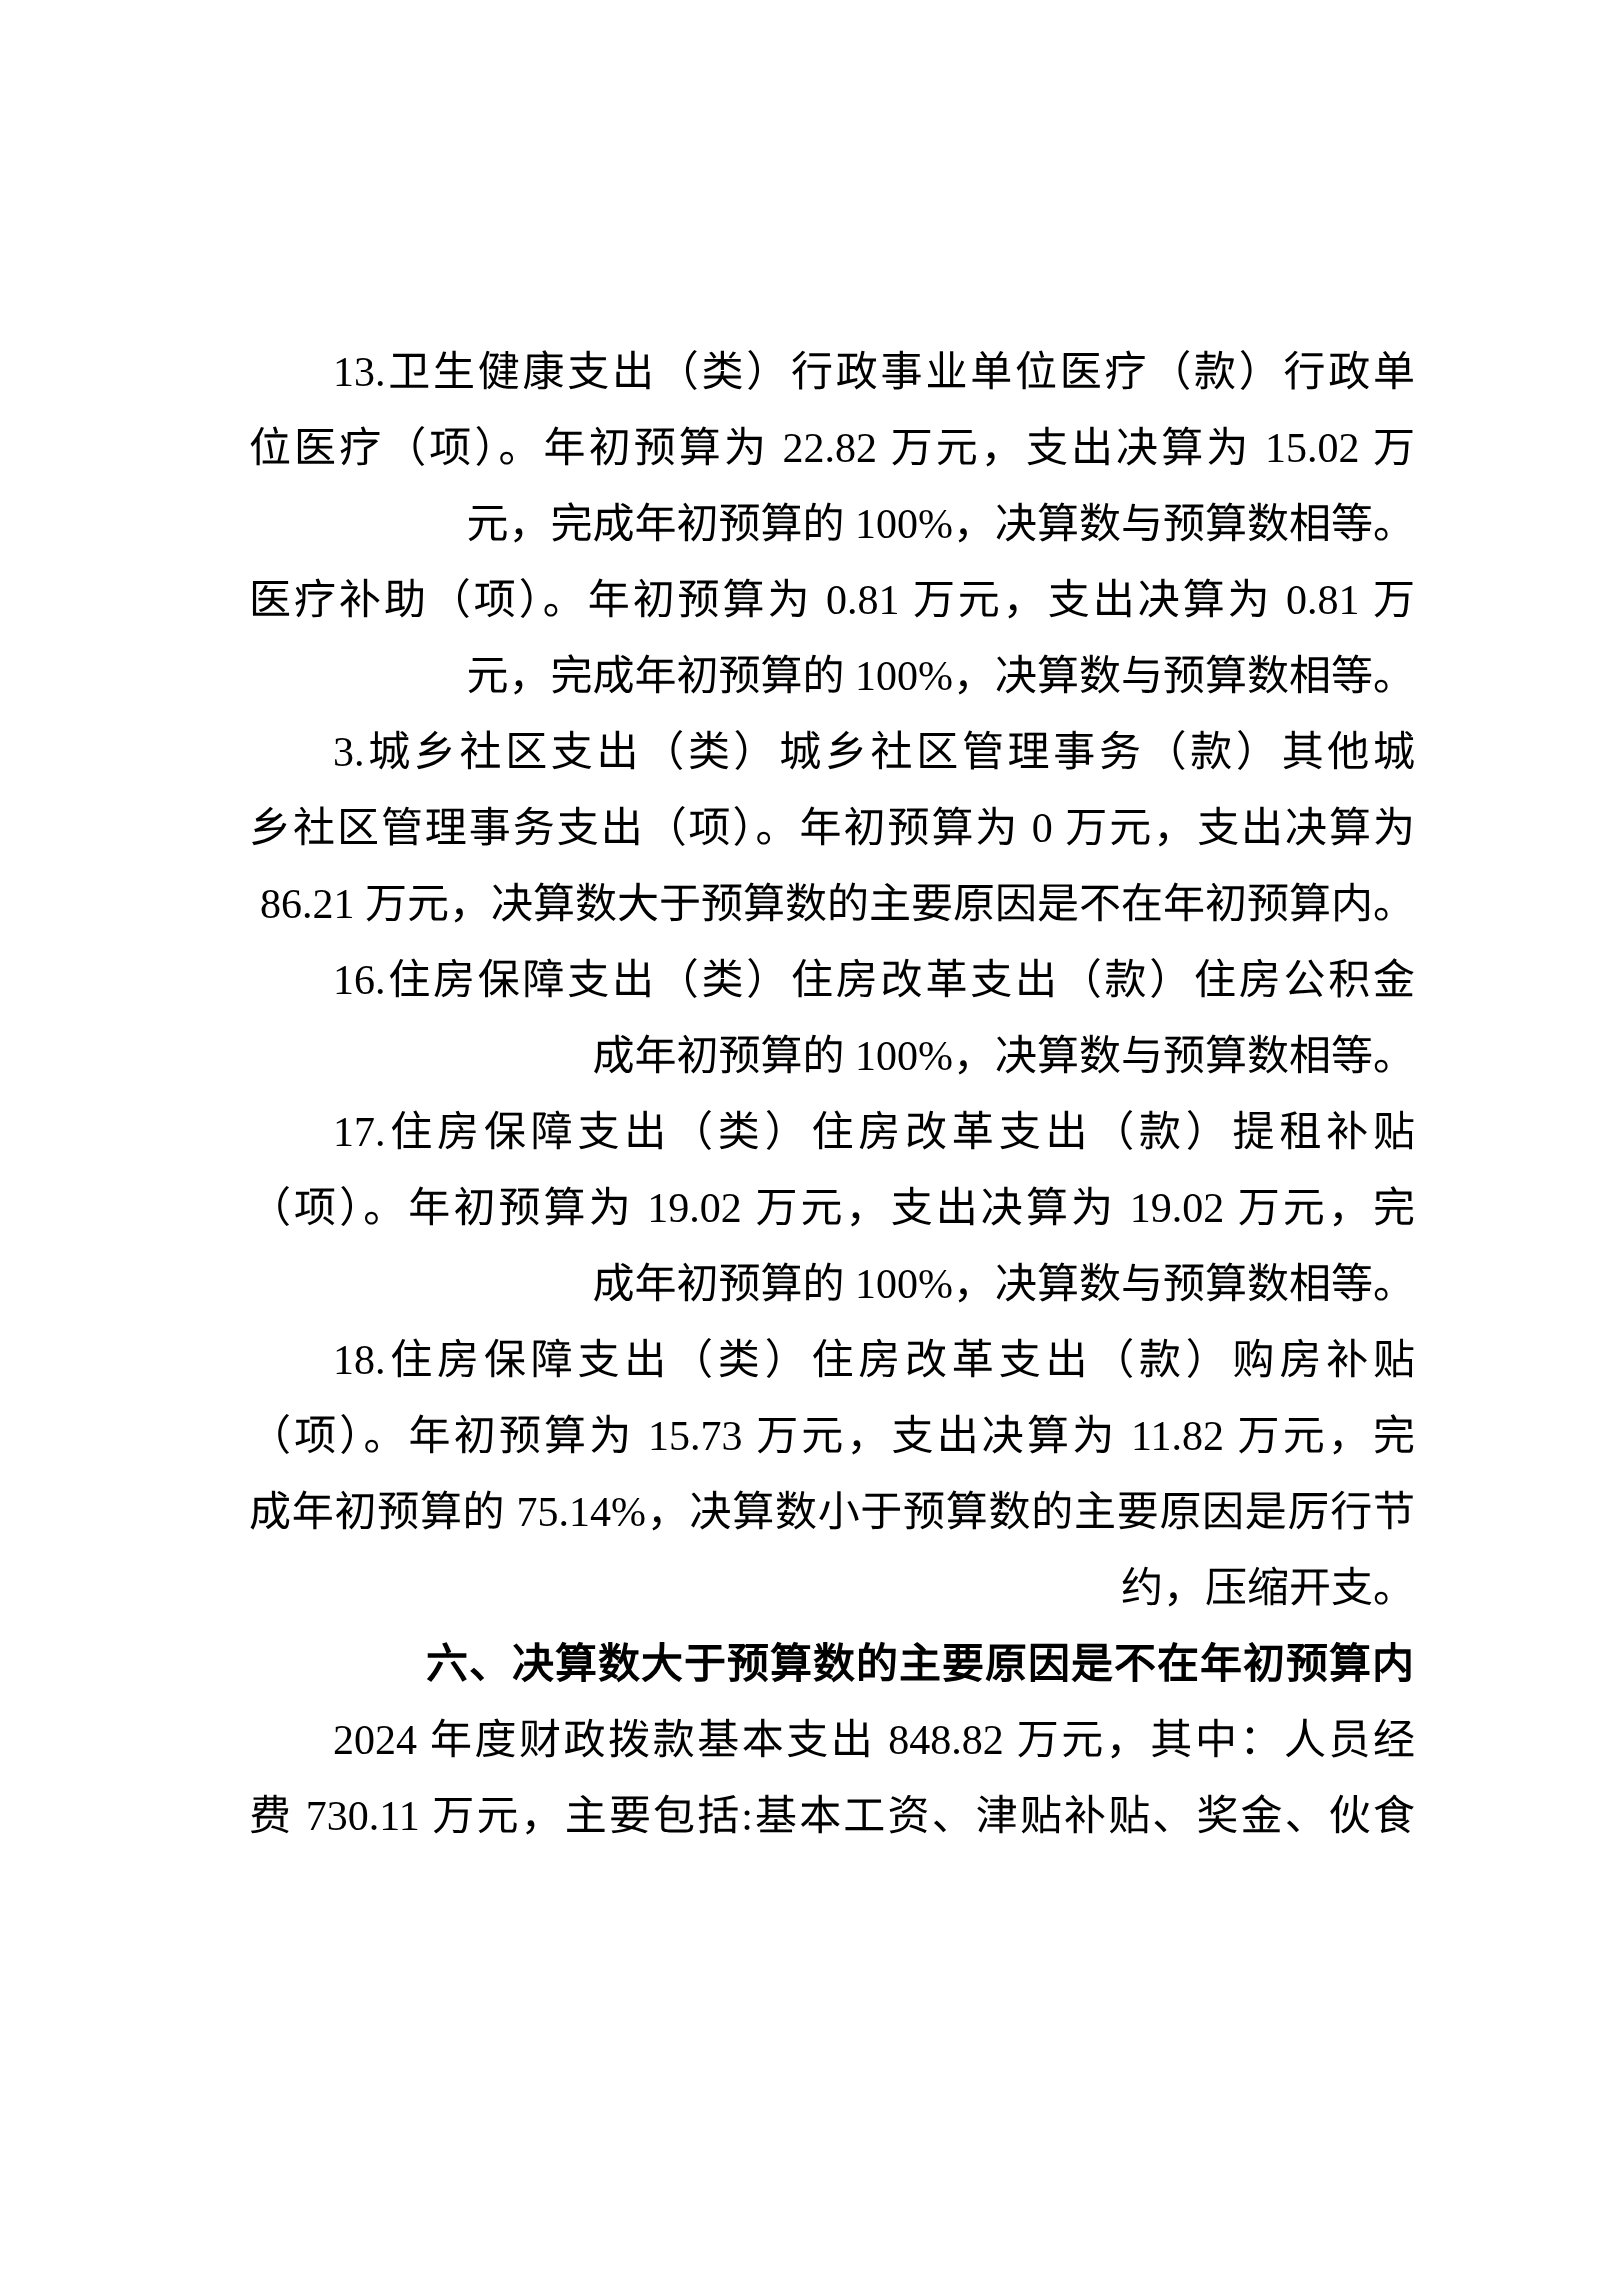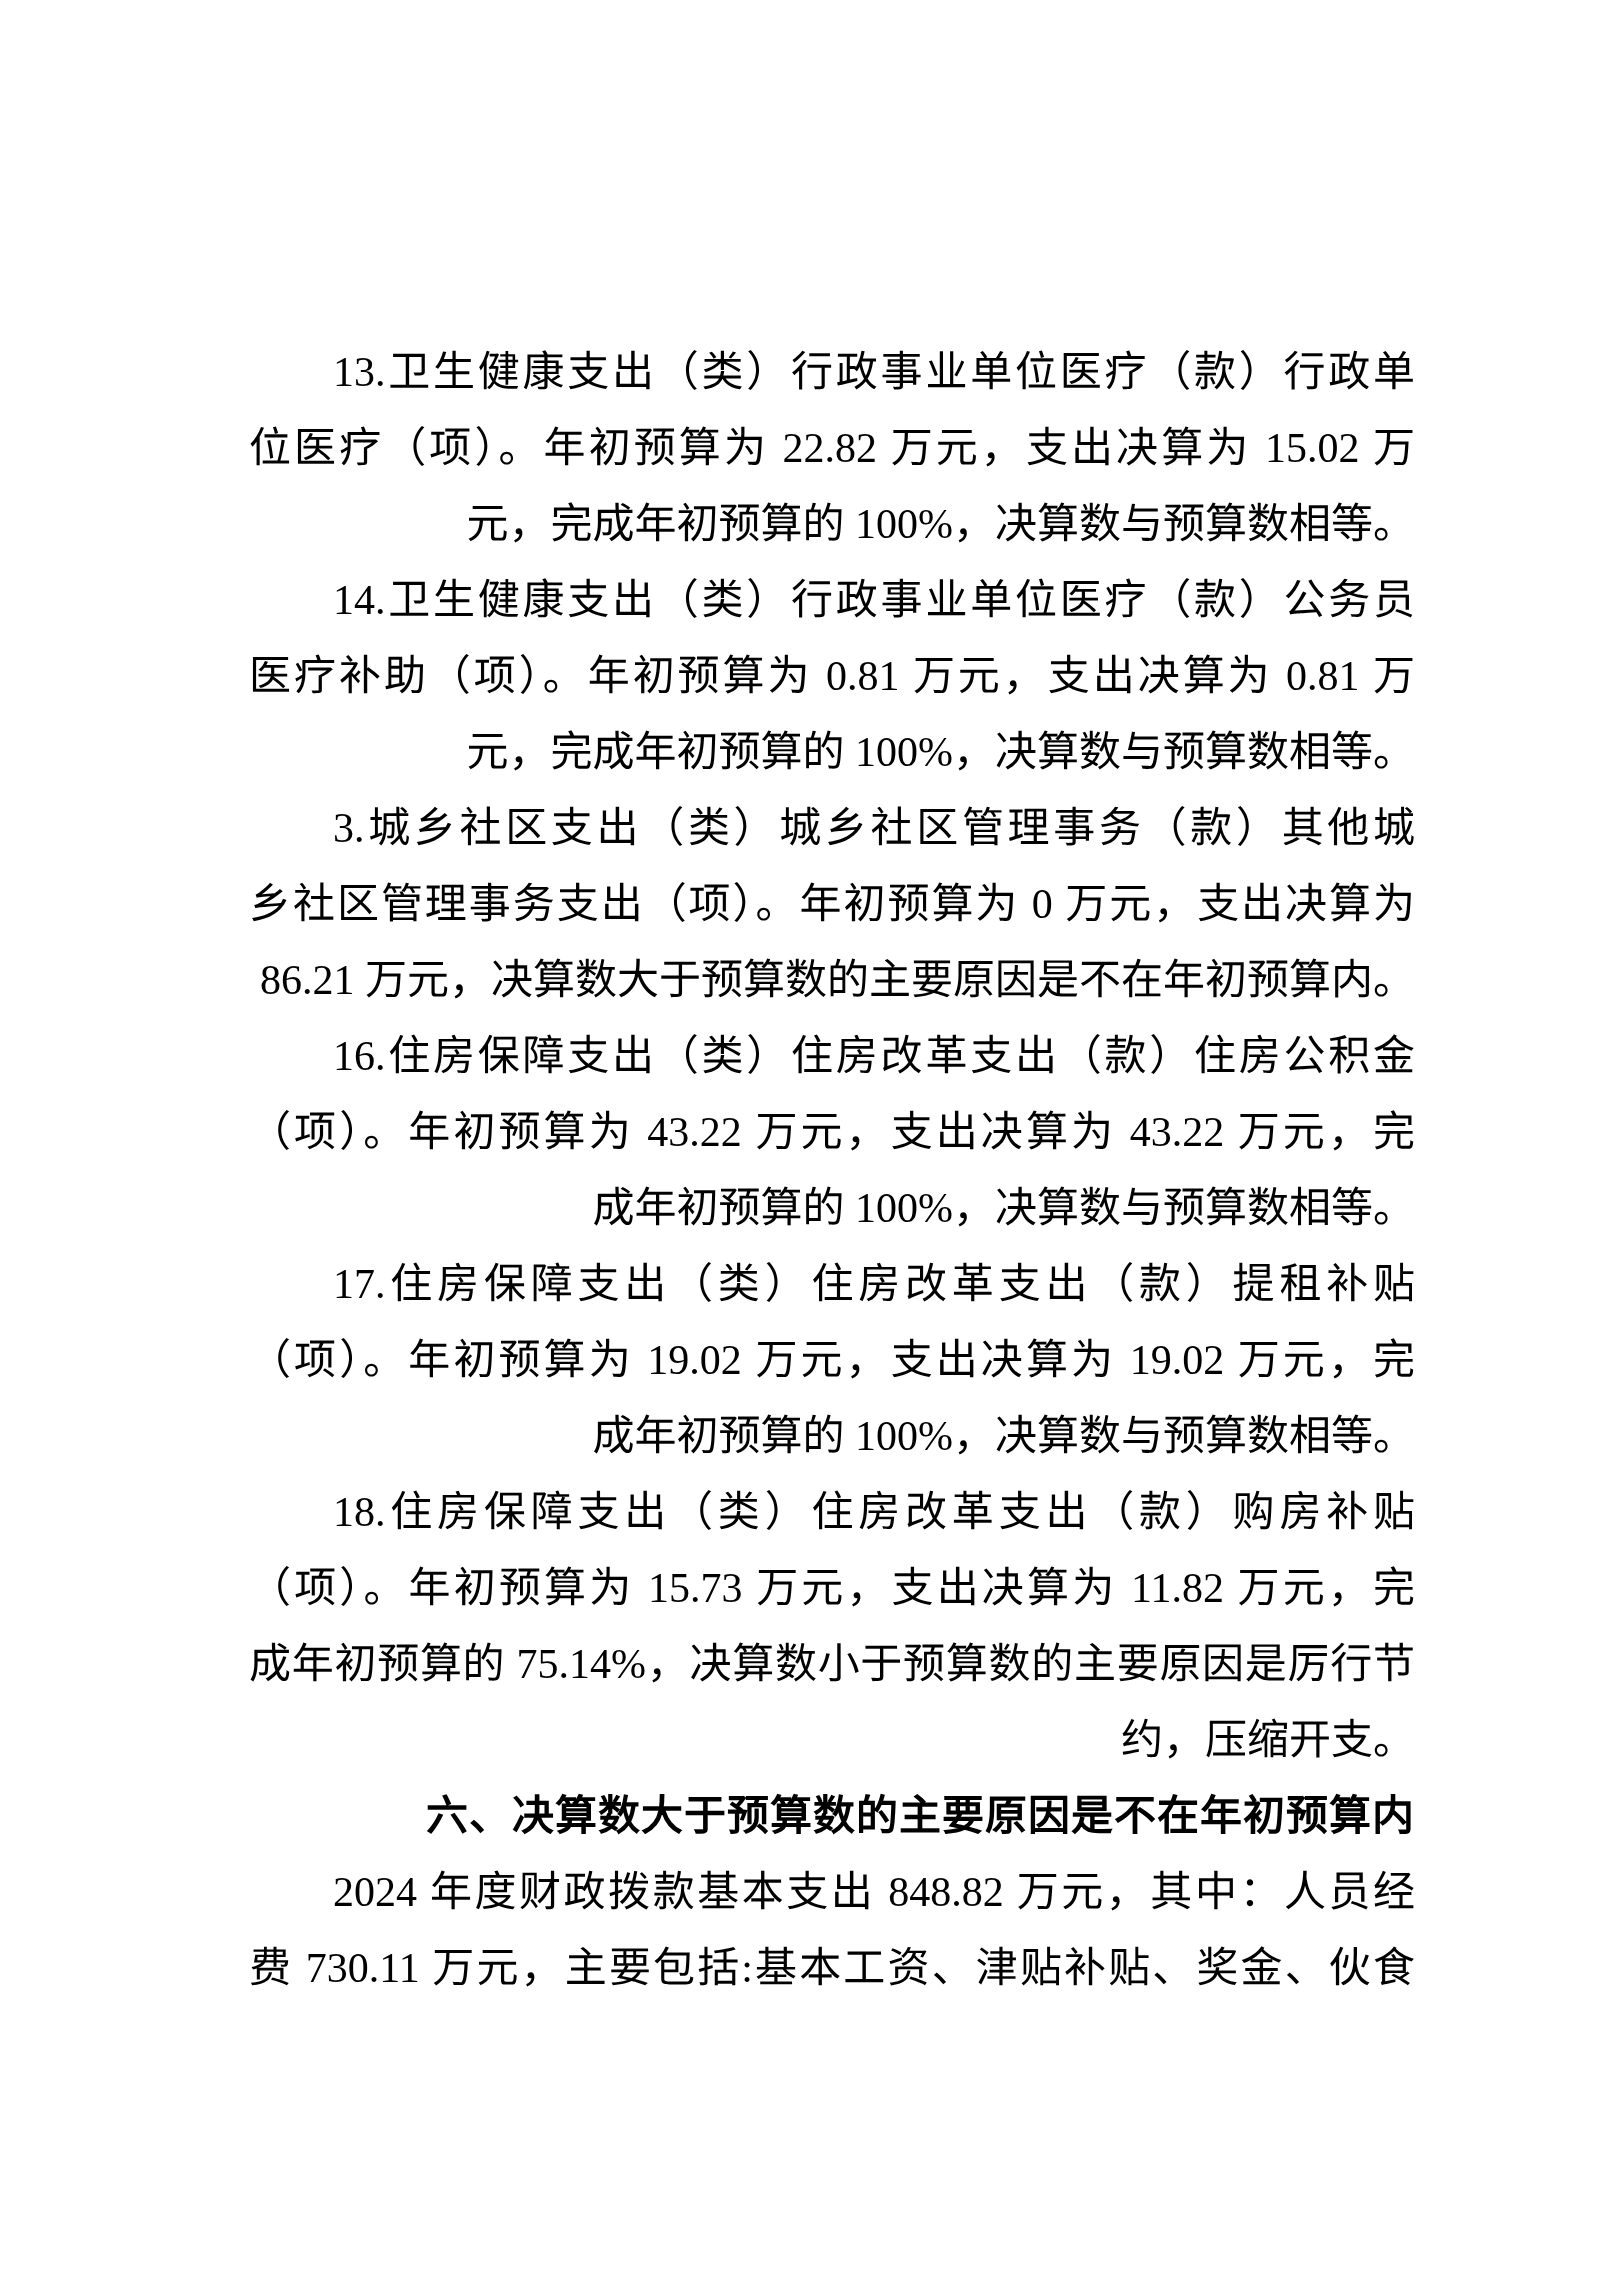--- a/index.html
+++ b/index.html
@@ -57,30 +57,28 @@
 </head>
 <body>
 
 <div class="page">
   <div class="text-block">
 
     <div class="line j i">13.卫生健康支出（类）行政事业单位医疗（款）行政单</div>
     <div class="line j">位医疗（项）。年初预算为 22.82 万元，支出决算为 15.02 万</div>
     <div class="line">元，完成年初预算的 100%，决算数与预算数相等。</div>
 
-    <div class="line j i">14.卫生健康支出（类）行政事业单位医疗（款）公务员</div>
     <div class="line j">医疗补助（项）。年初预算为 0.81 万元，支出决算为 0.81 万</div>
     <div class="line">元，完成年初预算的 100%，决算数与预算数相等。</div>
 
     <div class="line j i">3.城乡社区支出（类）城乡社区管理事务（款）其他城</div>
     <div class="line j">乡社区管理事务支出（项）。年初预算为 0 万元，支出决算为</div>
     <div class="line">86.21 万元，决算数大于预算数的主要原因是不在年初预算内。</div>
 
     <div class="line j i">16.住房保障支出（类）住房改革支出（款）住房公积金</div>
-    <div class="line j">（项）。年初预算为 43.22 万元，支出决算为 43.22 万元，完</div>
     <div class="line">成年初预算的 100%，决算数与预算数相等。</div>
 
     <div class="line j i">17.住房保障支出（类）住房改革支出（款）提租补贴</div>
     <div class="line j">（项）。年初预算为 19.02 万元，支出决算为 19.02 万元，完</div>
     <div class="line">成年初预算的 100%，决算数与预算数相等。</div>
 
     <div class="line j i">18.住房保障支出（类）住房改革支出（款）购房补贴</div>
     <div class="line j">（项）。年初预算为 15.73 万元，支出决算为 11.82 万元，完</div>
     <div class="line j">成年初预算的 75.14%，决算数小于预算数的主要原因是厉行节</div>
     <div class="line">约，压缩开支。</div>

